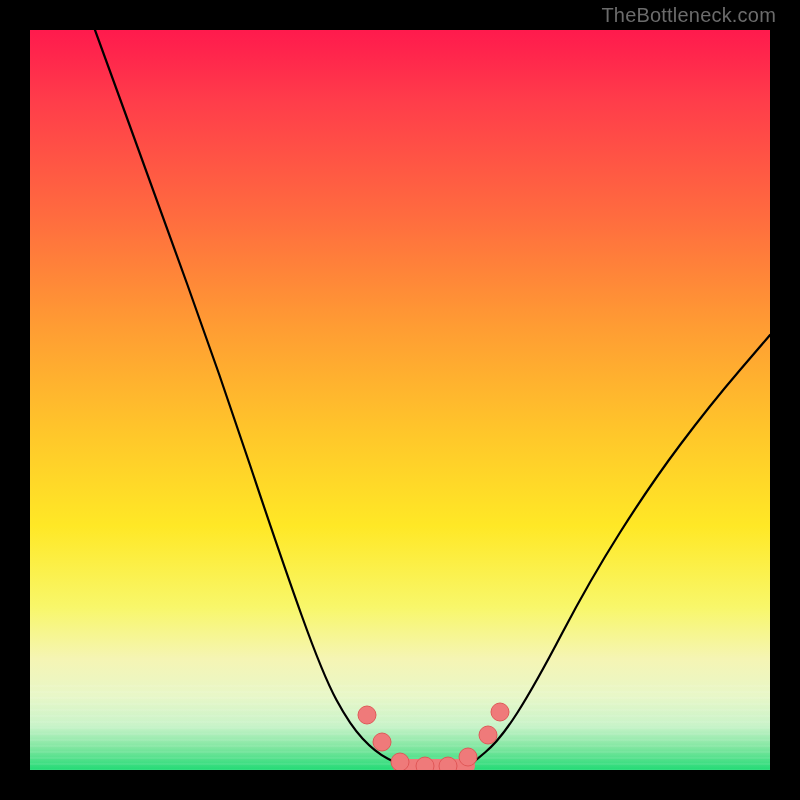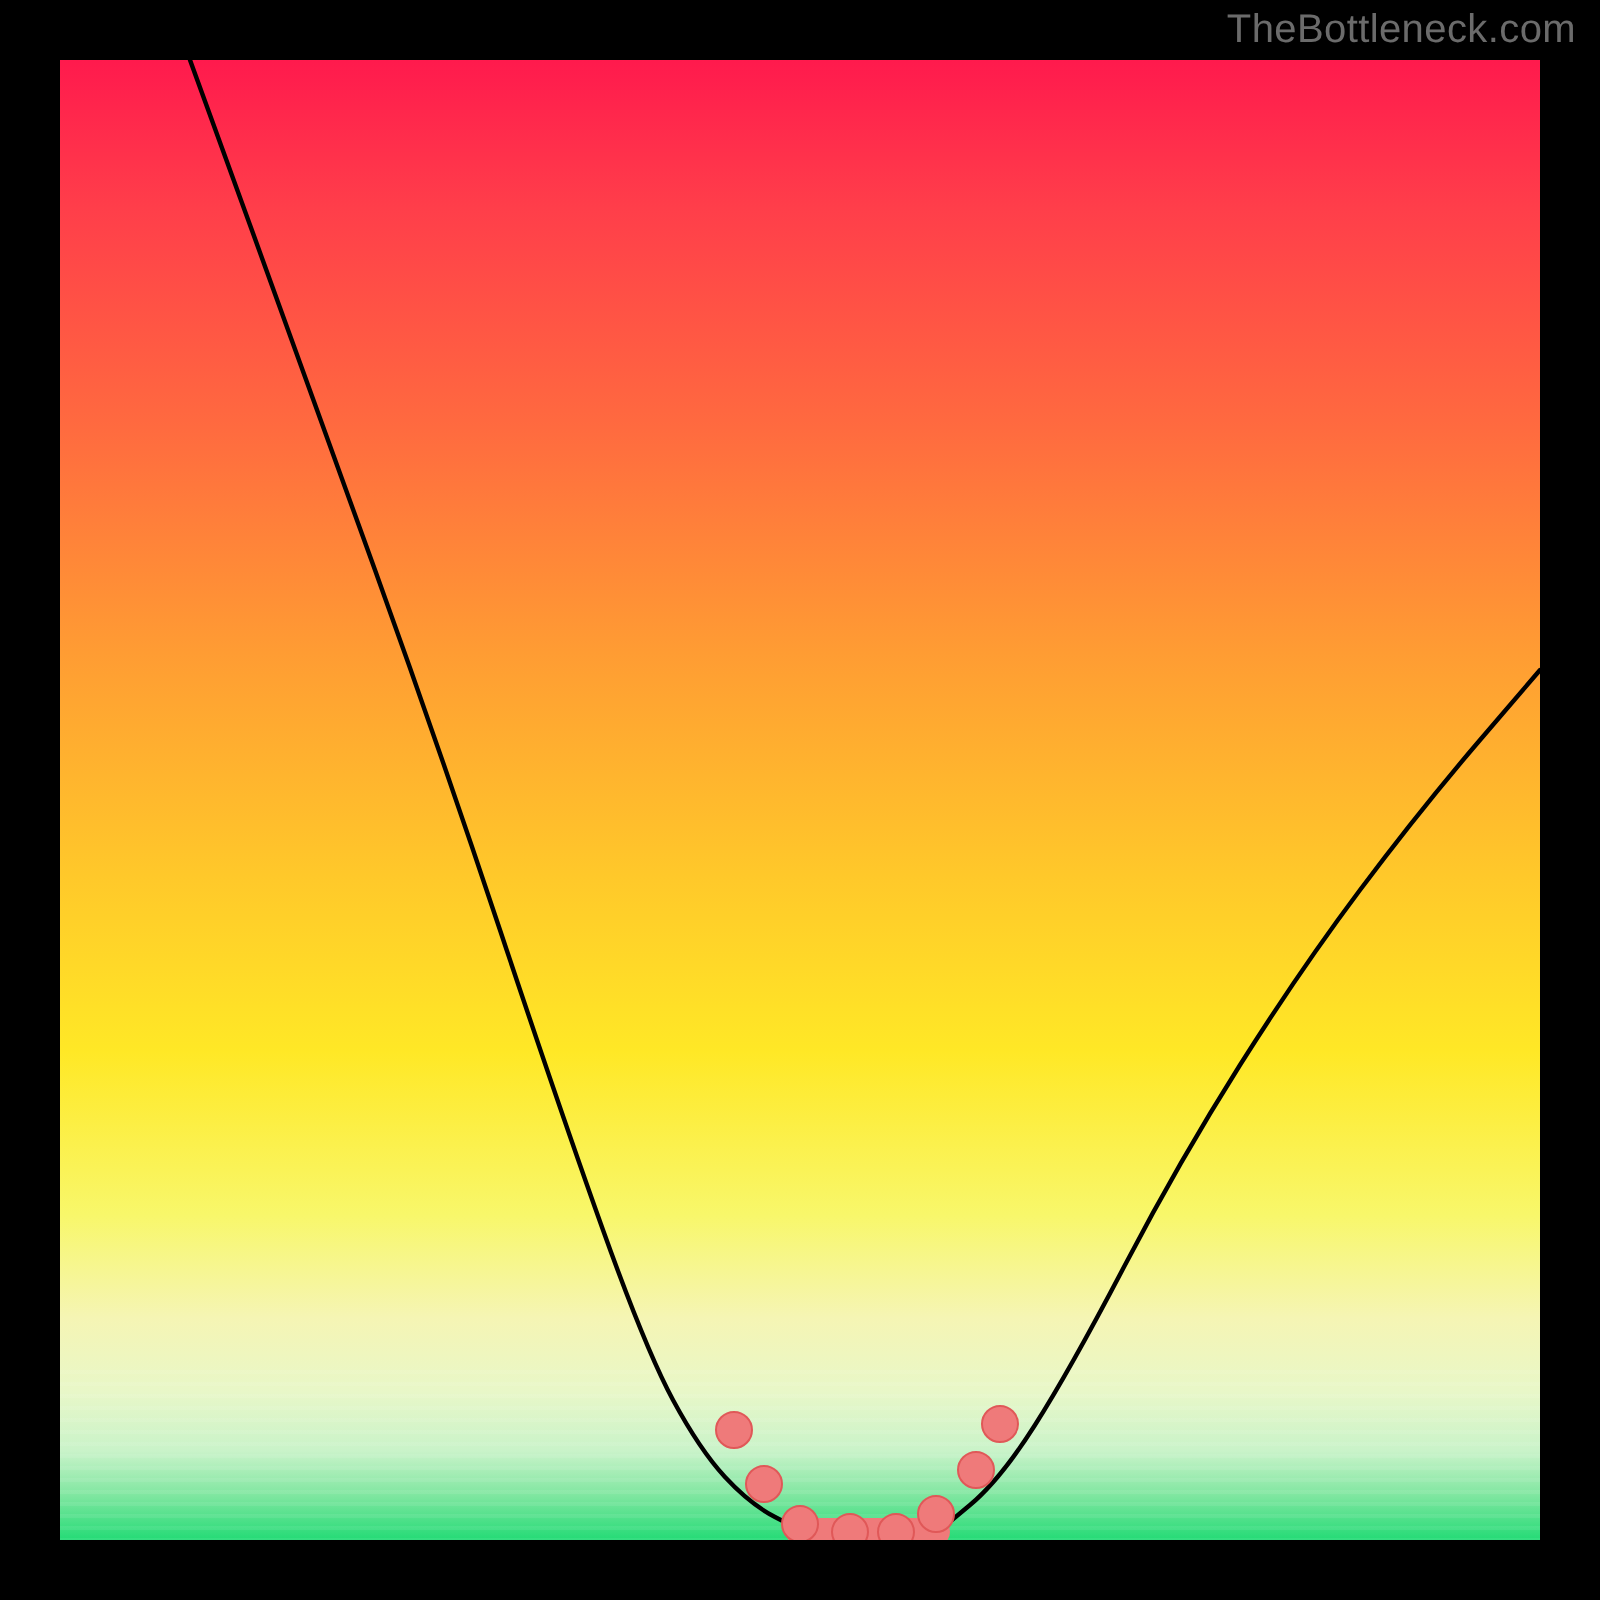--- a/index.html
+++ b/index.html
@@ -36,21 +36,21 @@
       #e8f7c8 90%,
       #c9f3c9 94%,
       #7fe6a0 97%,
       #24db76 100%
     );
     overflow: hidden;
   }
   .watermark {
     position: absolute;
     top: 4px;
-    right: 12px;
+    right: 24px;
     color: #6b6b6b;
     font-size: 20px;
     font-weight: 500;
     letter-spacing: 0.2px;
     z-index: 5;
   }
   svg.curve-layer {
     position: absolute;
     left: 0;
     top: 0;

